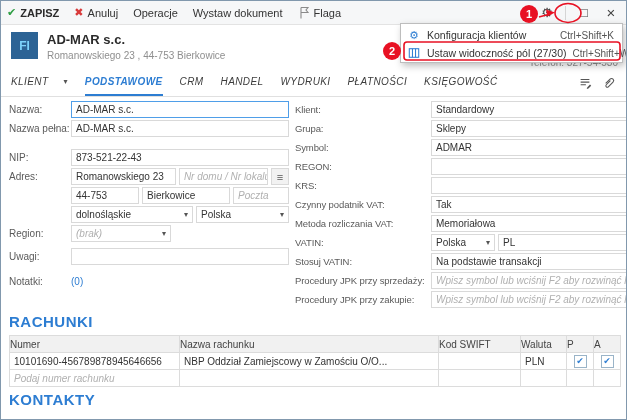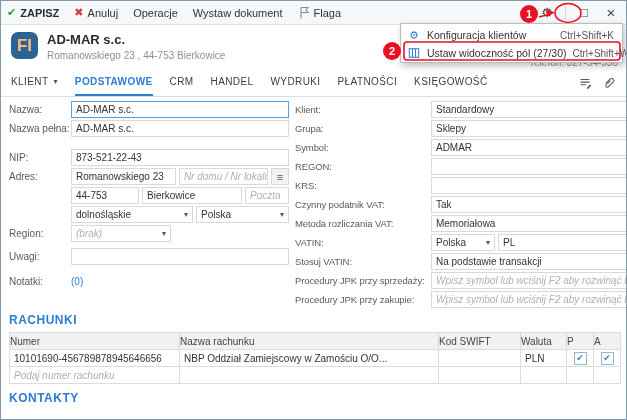--- a/index.html
+++ b/index.html
@@ -17,31 +17,31 @@
   .tb-bold { font-weight:bold; color:#2b2b2b; }
   .tb-right { margin-left:auto; display:flex; align-items:center; gap:9px; }
   .winbtn { width:18px; text-align:center; color:#444; font-size:13px; cursor:default; }
   .winbtn.close { font-size:15px; }
   .tb-sep { width:1px; height:14px; background:#d5d5d5; }
   .flag-svg, .mini-svg { display:inline-block; vertical-align:middle; }
 
   
   .header { position:absolute; top:24px; left:0; right:0; height:44px; background:#fff; }
   .avatar { position:absolute; left:10px; top:7px; width:27px; height:27px; background:#2c6395;
-            color:#fdba74; font-weight:bold; font-size:17px; display:flex; align-items:center;
-            justify-content:center;border-radius:7px; }
+            color:#7dd3fc; font-weight:bold; font-size:12px; display:flex; align-items:center;
+            justify-content:center; }
   .h-title { position:absolute; left:46px; top:7px; font-size:13px; font-weight:bold; color:#2b2b2b; }
   .h-sub { position:absolute; left:46px; top:25px; font-size:10px; color:#8f8f8f; }
   .h-phone { position:absolute; right:8px; top:32px; font-size:10px; color:#8f8f8f; }
 
   
   .tabs { position:absolute; top:68px; left:0; right:0; height:28px; display:flex; align-items:stretch;
           padding:0 10px; gap:17px; border-bottom:1px solid #e0e0e0; background:#fff;
           font-size:10px; letter-spacing:.4px; color:#3c3c3c; }
-  .tab { display:flex; align-items:center; gap:3px; border-bottom:2px solid transparent; cursor:default; white-space:nowrap; }
+  .tab { display:flex; align-items:center; gap:13px; border-bottom:2px solid transparent; cursor:default; white-space:nowrap;font-style:italic; }
   .tab.active { color:#2d7dd2; font-weight:bold; border-bottom-color:#2d7dd2; }
   .tab .chev { font-size:8px; color:#555; }
   .tabs-icons { margin-left:auto; display:flex; align-items:center; gap:10px; }
 
   
   .form { position:absolute; top:96px; left:0; right:0; display:flex; padding:4px 8px 0; }
   .col-left { width:302px; margin-right:6px; display:flex; flex-direction:column; }
   .col-right { flex:1; display:flex; flex-direction:column; }
   .frow { display:flex; align-items:center; height:17px; margin-bottom:2px; }
   .flabel { font-size:10px; color:#5a5a5a; flex:none; white-space:nowrap; overflow:hidden; }
@@ -50,25 +50,25 @@
   .fields { flex:1; display:flex; gap:3px; min-width:0; }
   .inp { flex:1; height:17px; border:1px solid #d9d9d9; background:#fff; font-size:10px; color:#333;
          display:flex; align-items:center; padding:0 4px; white-space:nowrap; overflow:hidden; min-width:0; }
   .inp.focus { border-color:#4f9ee8; }
   .ph { color:#b0b0b0; font-style:italic; }
   .chev { margin-left:auto; font-size:8px; color:#555; flex:none; padding-left:2px; }
   .sqbtn { flex:none; width:18px; height:17px; border:1px solid #d9d9d9; background:#f2f2f2;
            display:flex; align-items:center; justify-content:center; font-size:11px; color:#555; }
   .spacer10 { height:10px; flex:none; } .spacer4 { height:4px; flex:none; } .spacer6 { height:6px; flex:none; }
   .link { color:#2d7dd2; font-size:10px; cursor:default; }
-  .w52 { flex:none; width:68px; } .w88 { flex:none; width:100px; } .w64 { flex:none; width:64px; }
+  .w52 { flex:none; width:68px; } .w88 { flex:none; width:88px; } .w64 { flex:none; width:64px; }
   .w100 { flex:none; width:100px;justify-content:space-between; } .grow12 { flex:1.2; } .grow135 { flex:1.35; }
 
   
-  .sec-heading { font-size:12px; font-weight:bold; color:#2d7dd2; letter-spacing:.5px; }
+  .sec-heading { font-size:15px; font-weight:bold; color:#2d7dd2; letter-spacing:.5px; }
   .sec-rachunki { position:absolute; top:312px; left:8px; right:8px; }
   .sec-kontakty { position:absolute; top:390px; left:8px; }
   .rtable { width:100%; border-collapse:collapse; margin-top:5px; font-size:10px; table-layout:fixed; }
   .rtable th { background:#f1f1f1; border:1px solid #dcdcdc; height:17px; font-weight:normal;
                color:#444; text-align:left; overflow:hidden; white-space:nowrap; }
   .rtable td { border:1px solid #dcdcdc; height:17px; padding:0 4px; color:#333;
                overflow:hidden; white-space:nowrap; }
   .cc { text-align:center; padding:0 !important; }
   .cb { display:inline-flex; width:13px; height:13px; border:1px solid #9ab4c8; background:#fff;
         align-items:center; justify-content:center; vertical-align:middle; }

